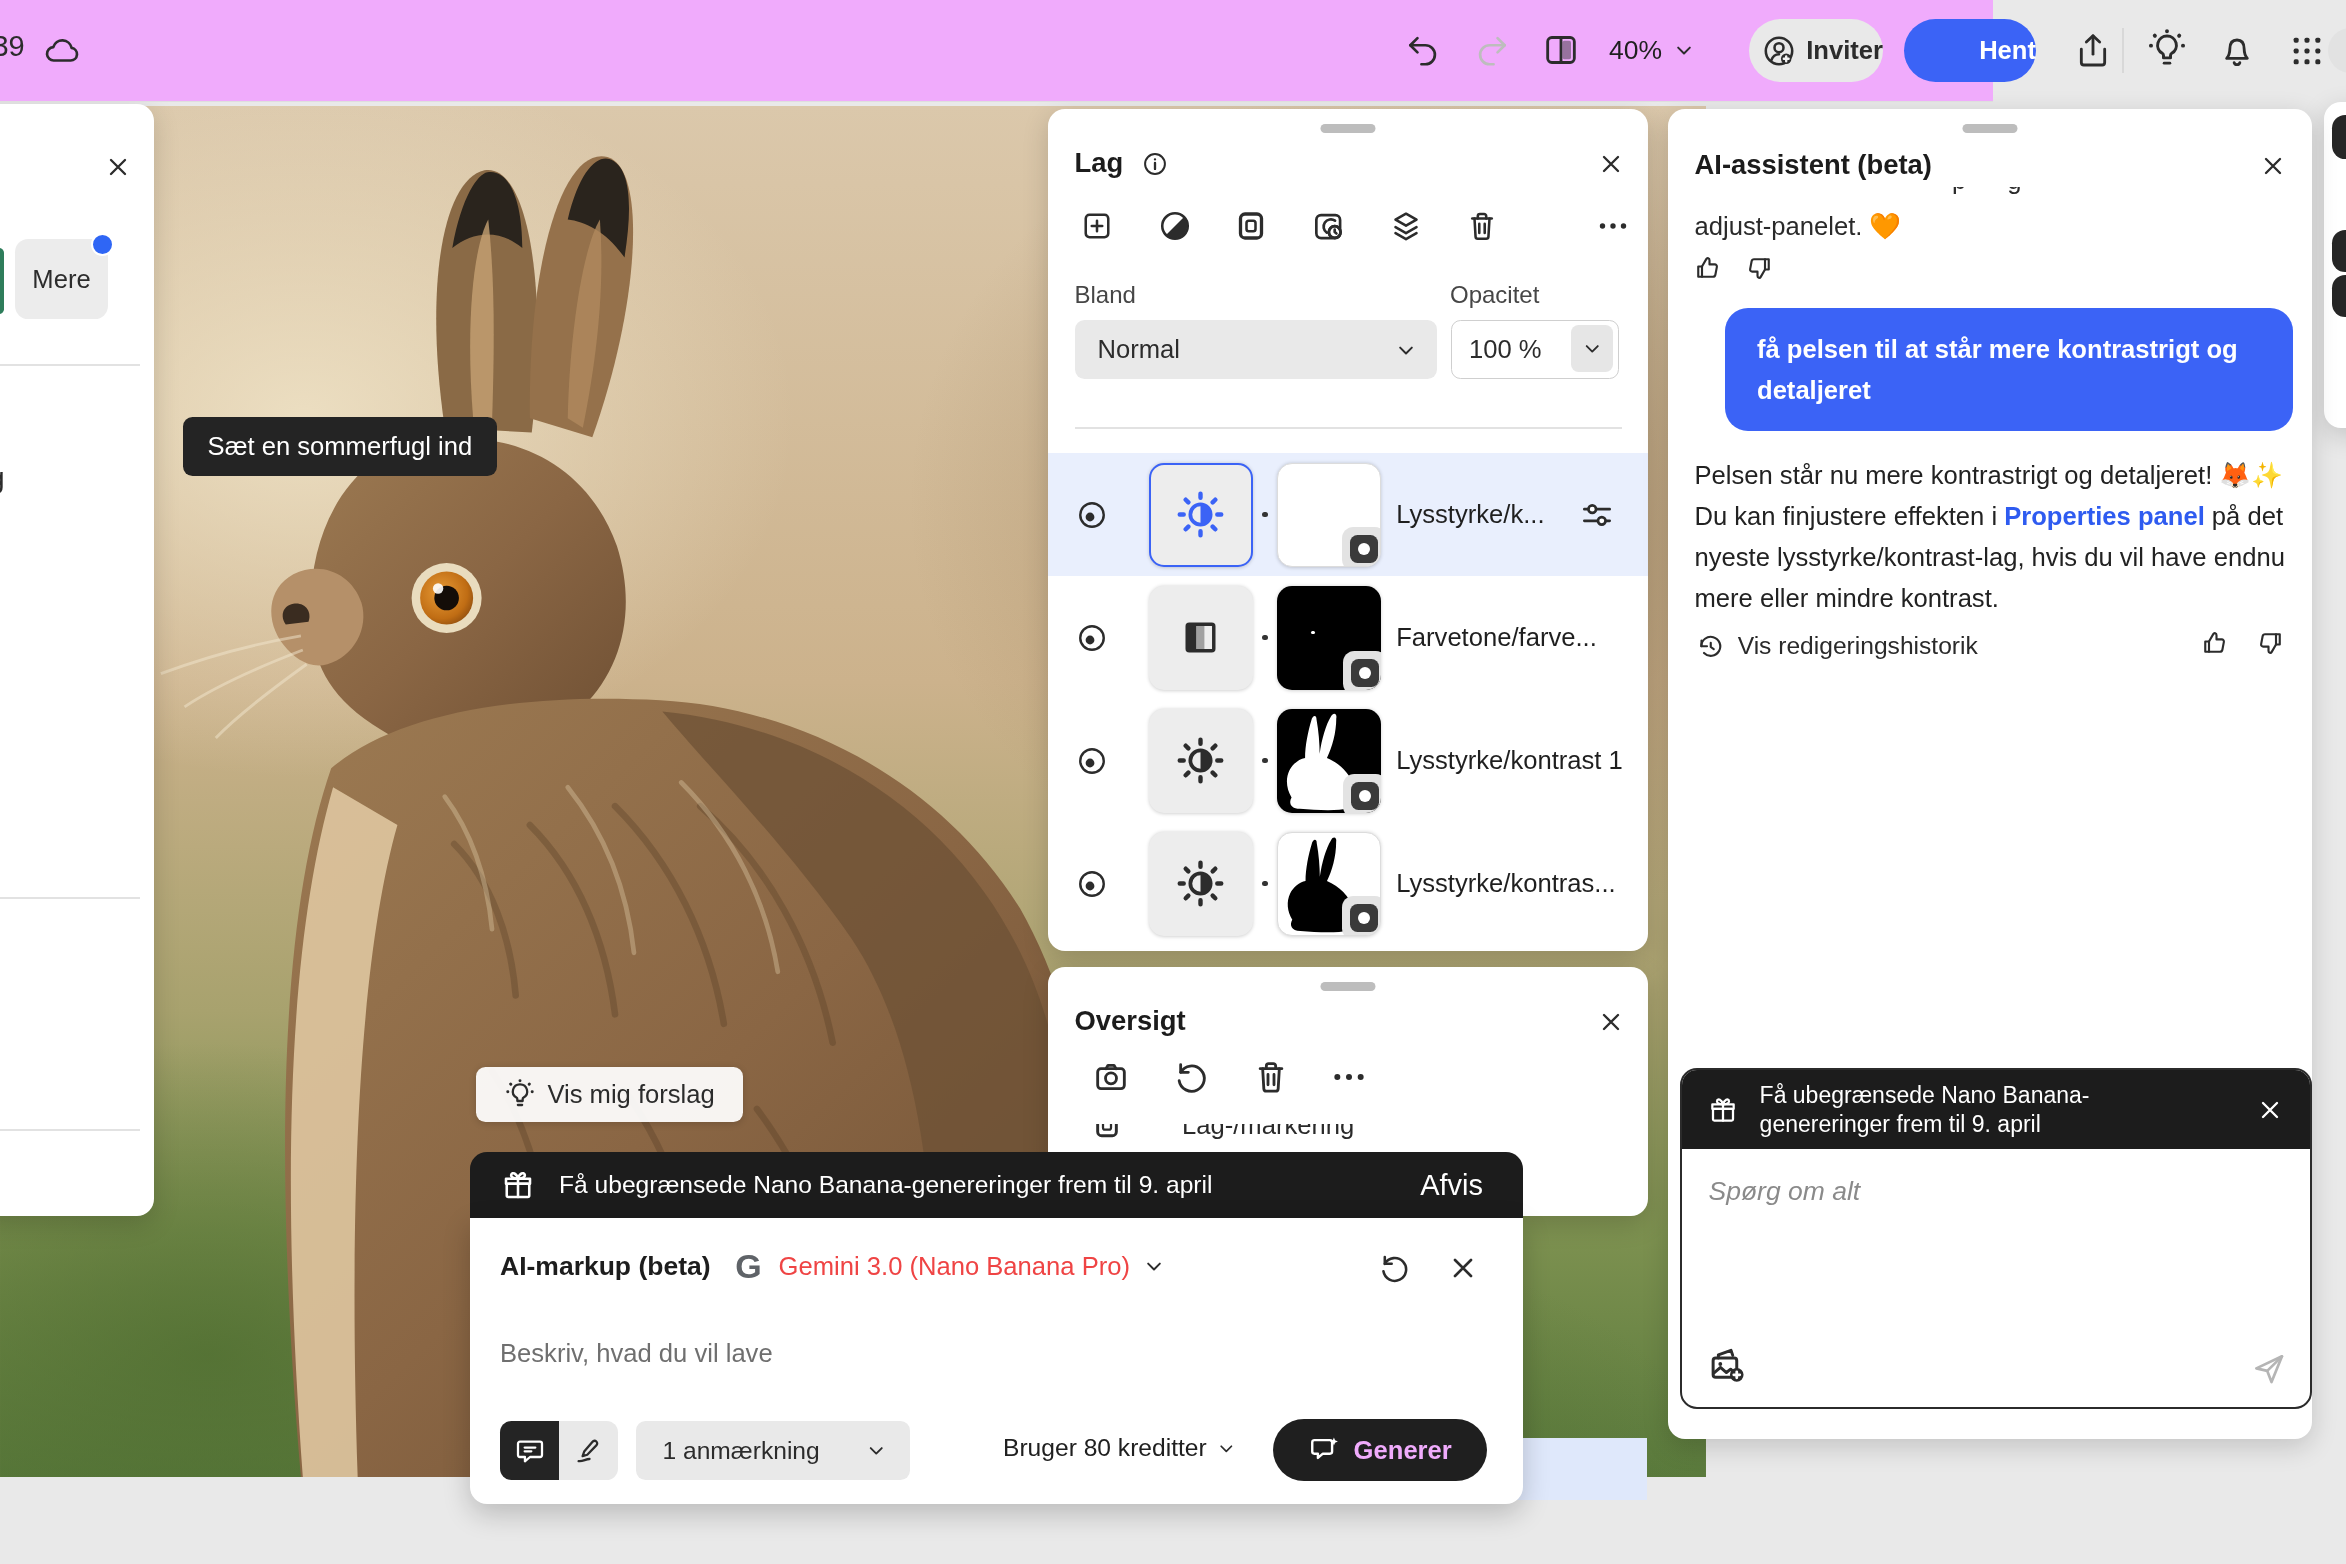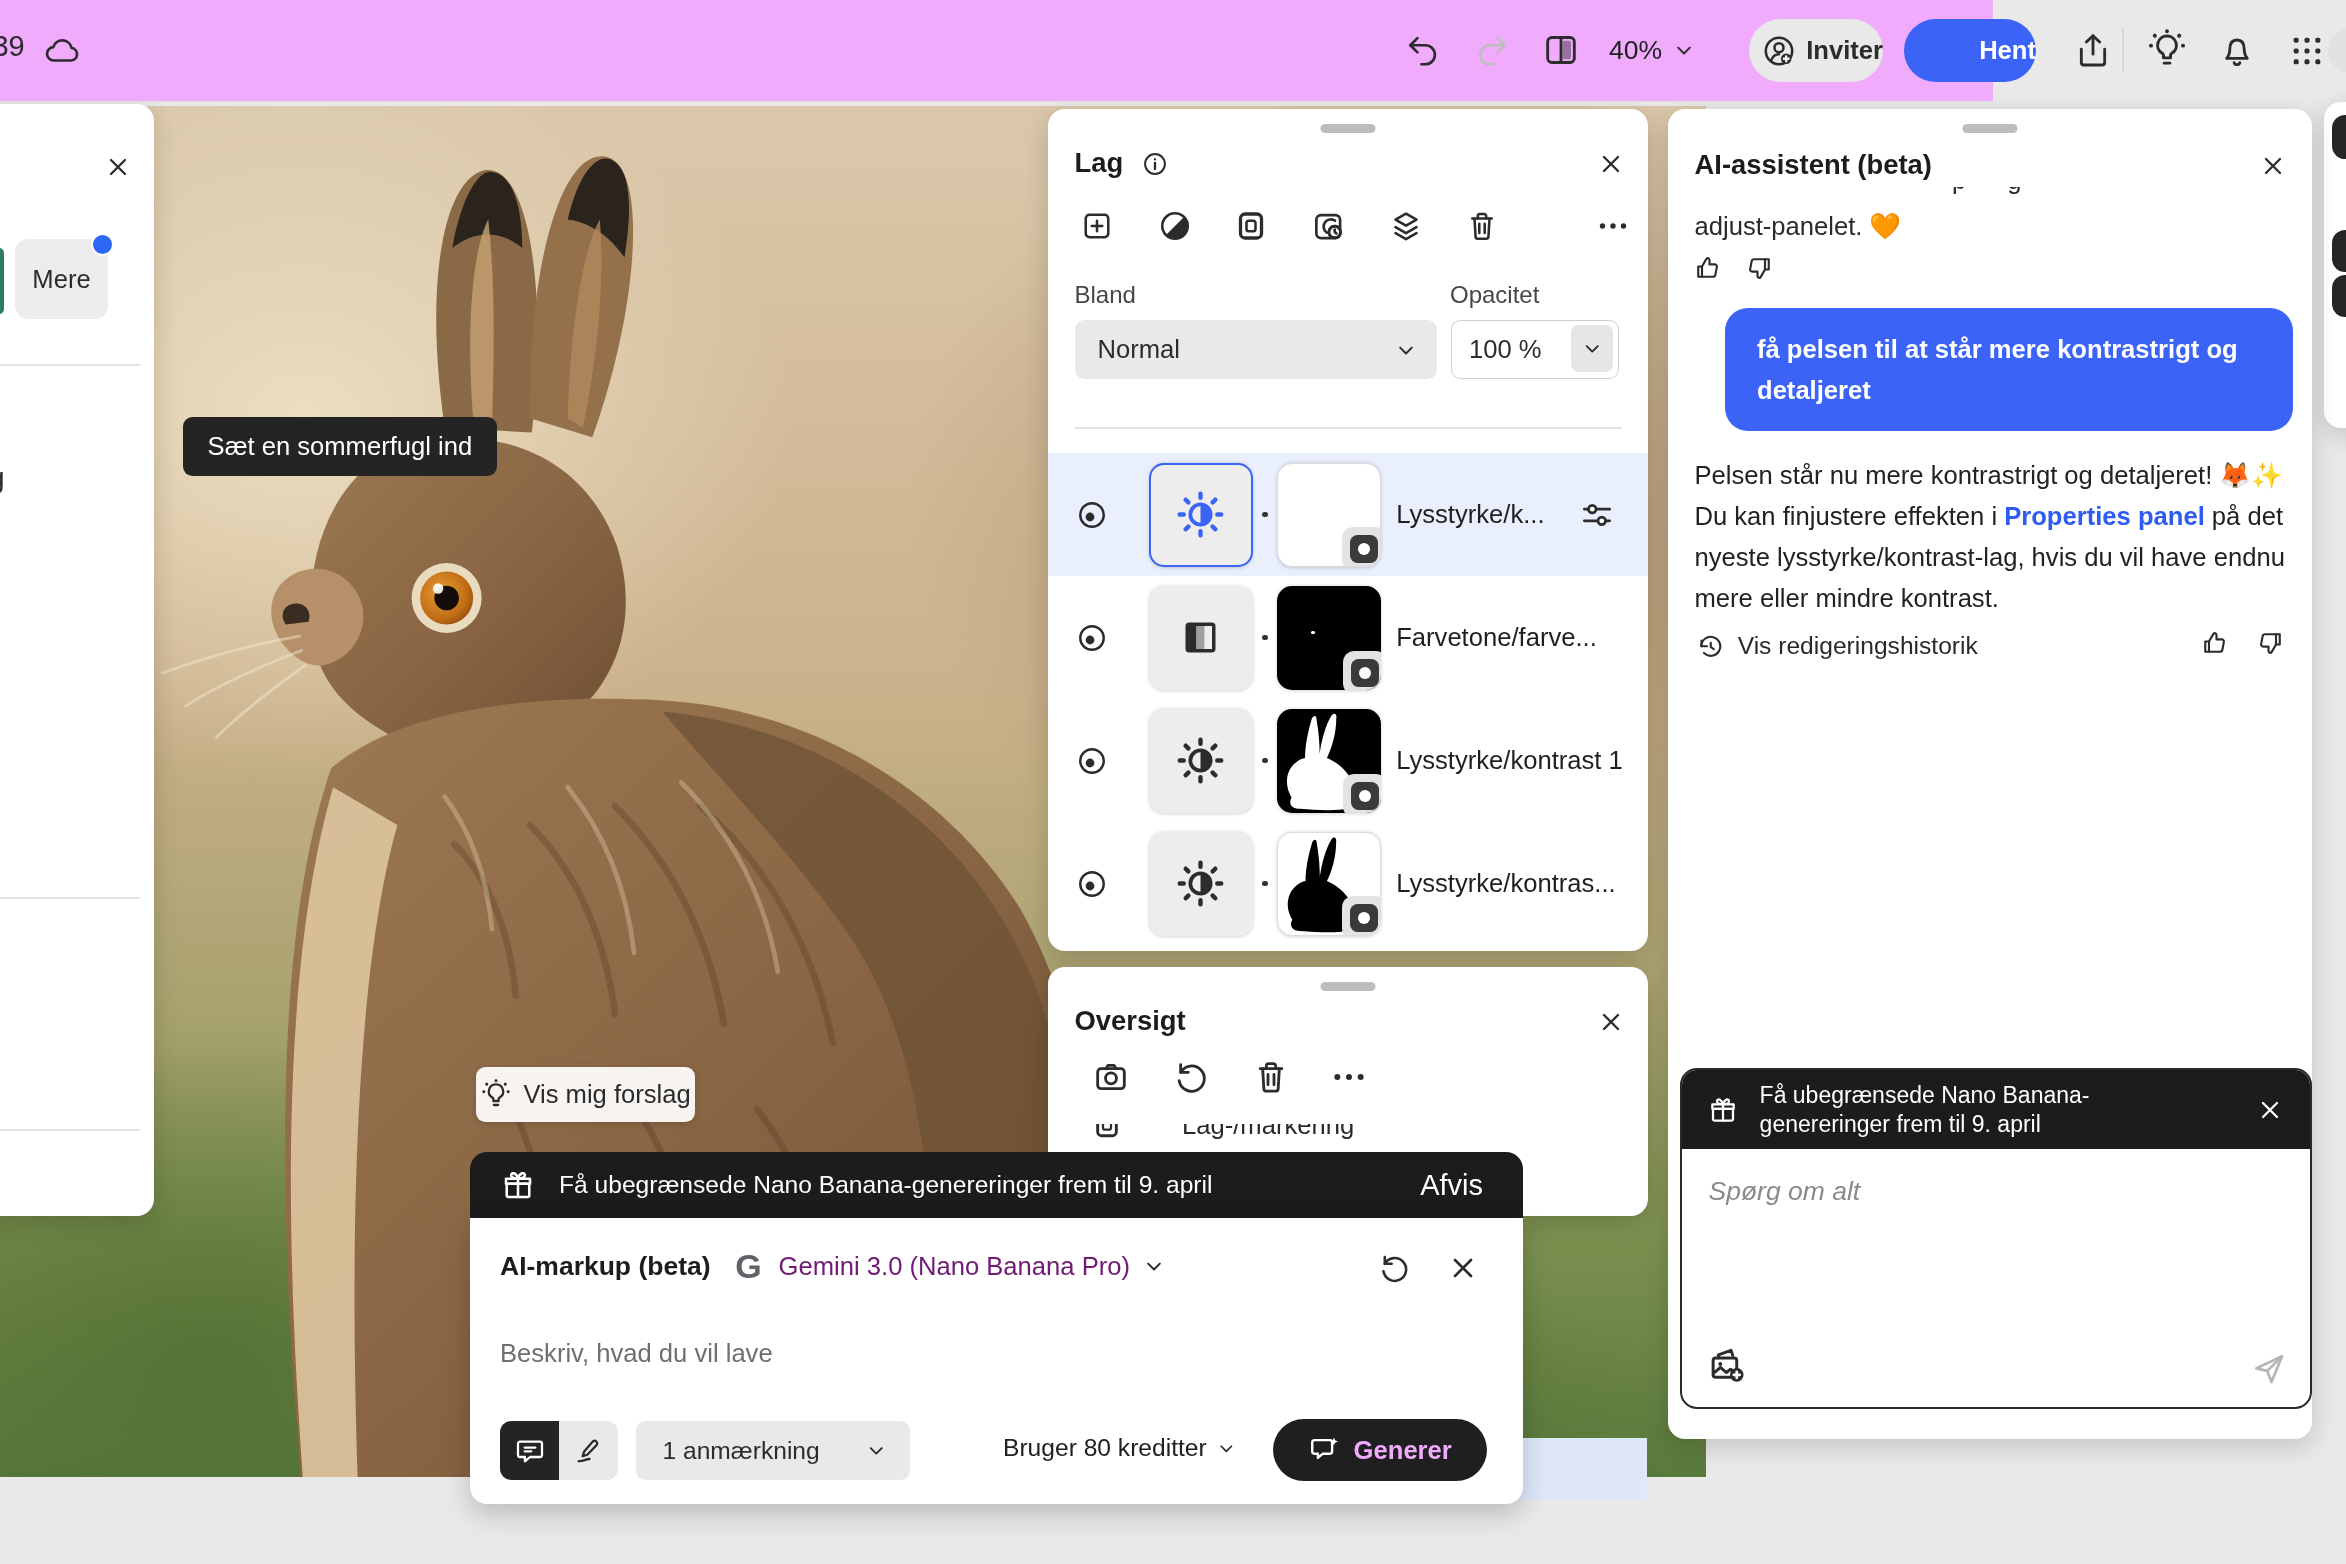--- a/index.html
+++ b/index.html
@@ -222,21 +222,21 @@
   <div class="divider" style="left:0;top:260px;width:159px"></div>
   <div class="abs" style="left:7.6px;top:358px;font-size:29px;color:#2c2c2c">g</div>
   <div class="divider" style="left:0;top:793px;width:159px"></div>
   <div class="divider" style="left:0;top:1025px;width:159px"></div>
 </div>
 
 <div class="abs" style="left:183px;top:417px;height:59px;background:#242424;border-radius:9.5px;display:flex;align-items:center;padding:0 24.6px;z-index:12">
   <span style="color:#fff;font-size:25.6px">Sæt en sommerfugl ind</span>
 </div>
 
-<div class="abs" style="left:476px;top:1067px;height:55px;background:rgba(255,255,255,.93);border-radius:9.5px;display:flex;align-items:center;padding:0 4px;z-index:12;box-shadow:0 1.9px 7.6px rgba(0,0,0,.15)">
+<div class="abs" style="left:476px;top:1067px;height:55px;background:rgba(255,255,255,.93);border-radius:9.5px;display:flex;align-items:center;padding:0 28px;z-index:12;box-shadow:0 1.9px 7.6px rgba(0,0,0,.15)">
   <span class="ic" style="width:32px;height:32px;margin-right:11.4px">
       <svg viewBox="0 0 24 24" fill="none" stroke="currentColor" stroke-width="1.7" stroke-linecap="round" stroke-linejoin="round">
         <path d="M12 4a5.3 5.3 0 0 1 2.7 9.9c-.5.3-.7.7-.7 1.2v1.4h-4v-1.4c0-.5-.2-.9-.7-1.2A5.3 5.3 0 0 1 12 4Z"></path>
         <path d="M10.4 19.5h3.2"></path>
         <path d="M12 1.2v.1M5 3.8l.1.1M19 3.8l-.1.1M2.8 9.5h.1M21.2 9.5h-.1" stroke-width="2.2"></path>
       </svg>
     </span>
   <span style="font-size:25.6px;color:#2b2b2b">Vis mig forslag</span>
 </div>
 
@@ -518,21 +518,21 @@
       </svg>
     </span>
   <span style="color:#fff;font-size:24.6px;margin-left:23px">Få ubegrænsede Nano Banana-genereringer frem til 9. april</span>
   <span style="color:#fff;font-size:29px;position:absolute;right:40px">Afvis</span>
 </div>
 
 <div class="abs" style="left:470px;top:1218px;width:1053px;height:286px;background:#fff;border-radius:0 0 17px 17px;z-index:25;box-shadow:0 9.5px 28px rgba(0,0,0,.2)">
   <div class="abs row" style="left:30px;top:24.6px;height:47px">
     <span style="font-size:26.5px;font-weight:700;color:#1d1d1d">AI-markup (beta)</span>
     <span style="font-size:34px;font-weight:700;color:#5f6368;margin-left:24.6px">G</span>
-    <span style="font-size:25.6px;color:#701a75;margin-left:17px">Gemini 3.0 (Nano Banana Pro)</span>
+    <span style="font-size:25.6px;color:#ef4444;margin-left:17px">Gemini 3.0 (Nano Banana Pro)</span>
     <span class="ic" style="width:28px;height:28px;margin-left:9.5px">
         <svg viewBox="0 0 24 24" fill="none" stroke="currentColor" stroke-width="1.7" stroke-linecap="round" stroke-linejoin="round">
           <path d="M7 10l5 5 5-5"></path>
         </svg>
       </span>
   </div>
   <span class="ic abs" style="left:907px;top:32px;width:36px;height:36px">
       <svg viewBox="0 0 24 24" fill="none" stroke="currentColor" stroke-width="1.7" stroke-linecap="round" stroke-linejoin="round">
         <path d="M5.2 9.2a7.6 7.6 0 1 1-.9 5"></path>
         <path d="M5.2 4.6v4.6h4.6"></path>

